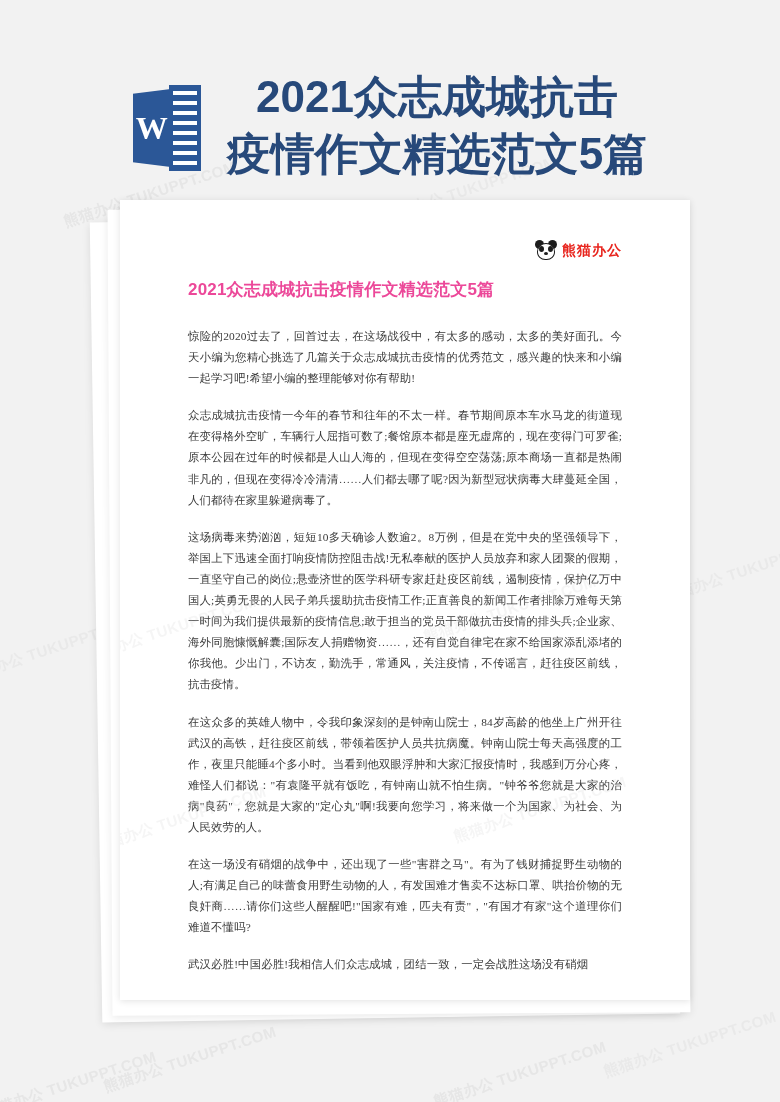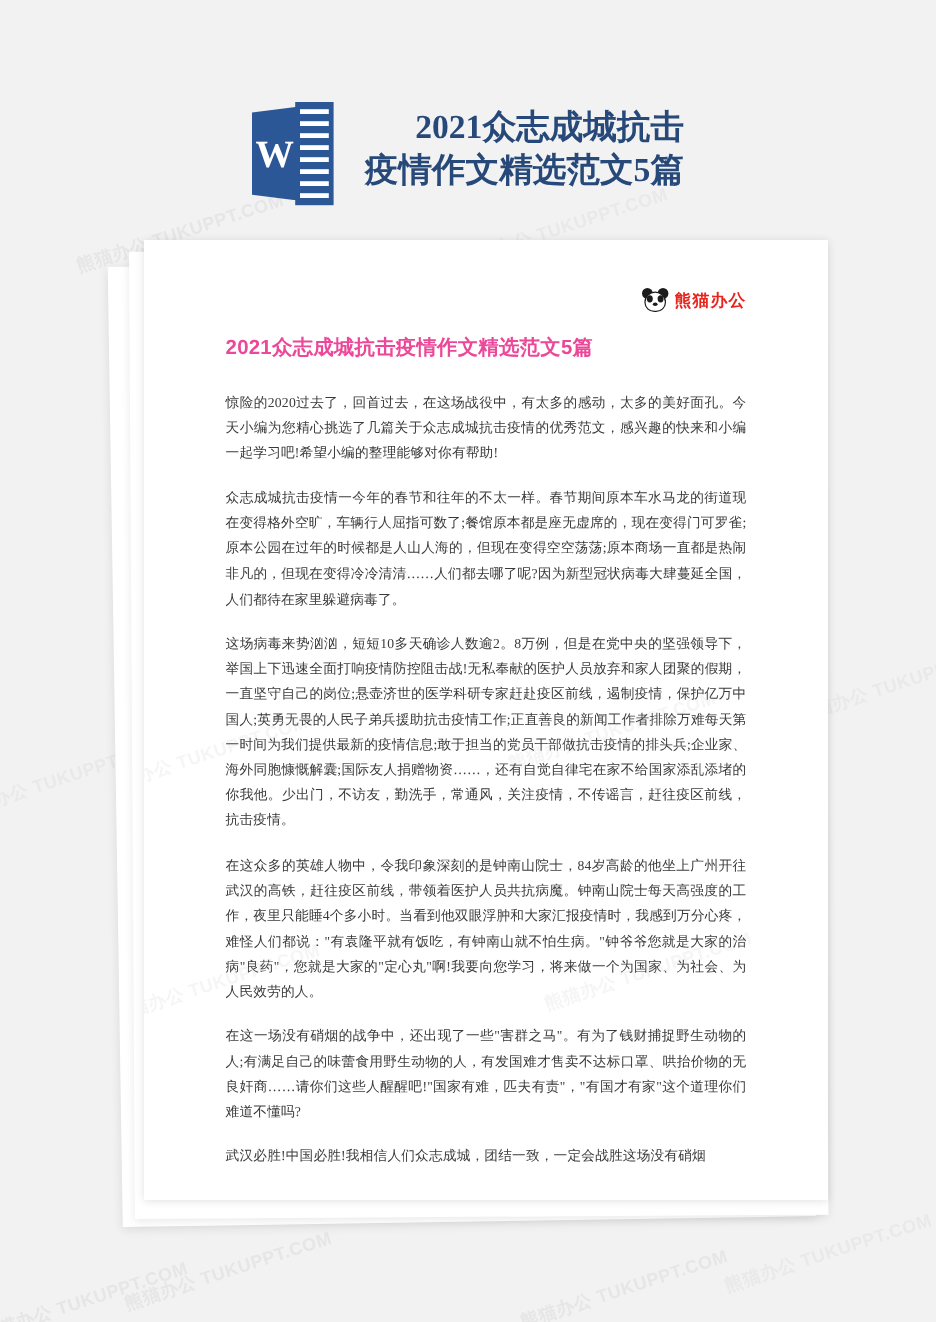--- a/index.html
+++ b/index.html
@@ -88,26 +88,26 @@
     flex-direction: column;
     justify-content: space-between;
   }
   .word-icon .wi-right i {
     display: block;
     height: 4px;
     background: #ffffff;
   }
 
   .doc-title {
-    font-family: Liberation Serif, serif;
-    font-size: 28px;
+    font-family: Liberation Sans, sans-serif;
+    font-size: 44px;
     font-weight: 700;
     color: #27497a;
     line-height: 1.30;
-    text-align: right;
+    text-align: center;
     max-width: 430px;
   }
 
   
   .page-stack {
     position: absolute;
     left: 0; top: 0;
     width: 780px; height: 1102px;
     z-index: 2;
   }

